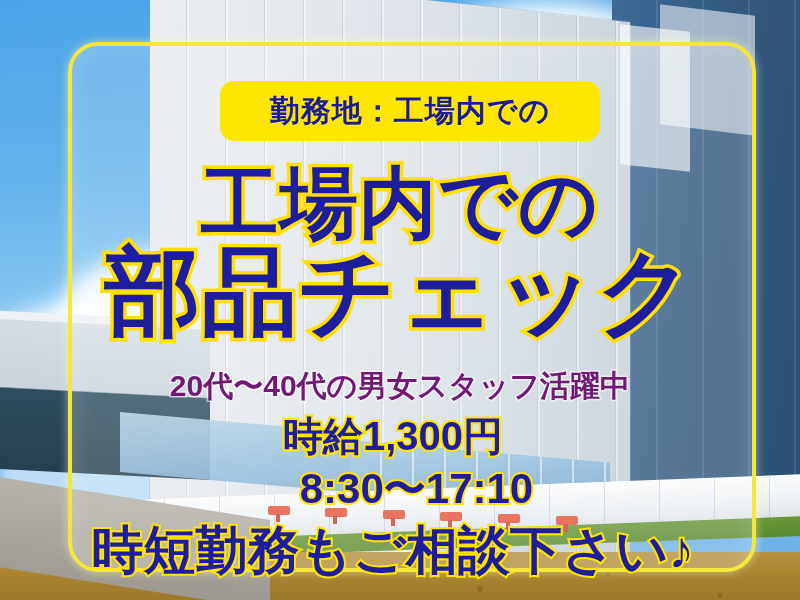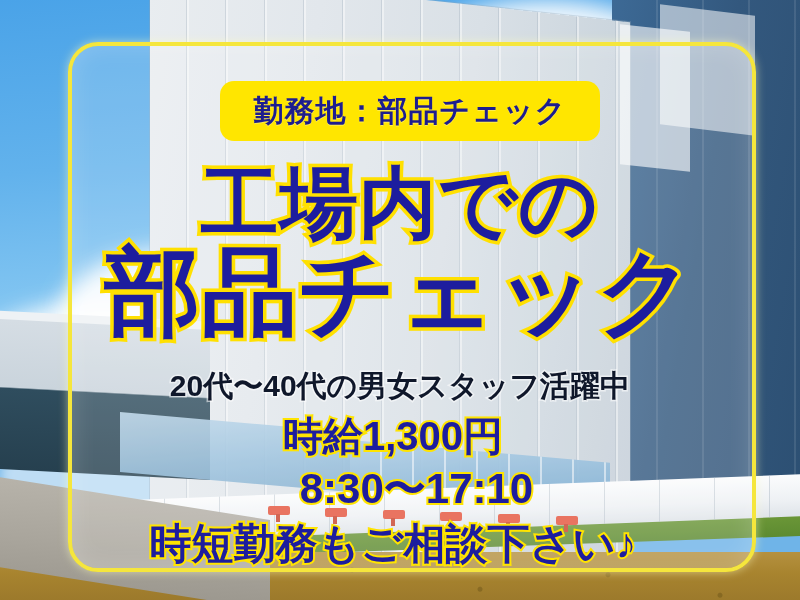--- a/index.html
+++ b/index.html
@@ -166,32 +166,32 @@
     color:#1d1d9e; font-weight:700; line-height:.96;
     -webkit-text-stroke:7px #ffe000;
     paint-order:stroke fill;
     letter-spacing:1px;
   }
   .h1 { top:166px; font-size:78px; }
   .h2 { top:246px; font-size:96px; }
 
   .sub-red {
     position:absolute; left:0; right:0; top:366px; text-align:center;
-    color:#0f172a; font-weight:700; font-size:30px; letter-spacing:0px;
+    color:#701a75; font-weight:700; font-size:30px; letter-spacing:0px;
     -webkit-text-stroke:3px rgba(255,255,255,.55); paint-order:stroke fill;
   }
 
   .info {
     position:absolute; left:0; right:14px; text-align:center;
     color:#1d1d9e; font-weight:700;
     -webkit-text-stroke:4px #ffe400; paint-order:stroke fill;
   }
   .wage  { top:409px; font-size:40px; }
   .hours { top:461px; font-size:42px;margin-left:47px; }
-  .note  { top:516px; font-size:42px; }
+  .note  { top:516px; font-size:52px; }
 </style>
 </head>
 <body>
 
 <div id="photo">
   <div class="sky"></div>
 
   <div class="cloud soft" style="left:-40px;  top:300px; width:300px; height:150px;"></div>
   <div class="cloud soft" style="left:60px;   top:250px; width:220px; height:130px;"></div>
   <div class="cloud soft" style="left:150px;  top:320px; width:260px; height:120px;"></div>
@@ -237,21 +237,21 @@
   <div class="dirt">
       <div class="tex"></div>
     </div>
   <div class="road"></div>
 </div>
 
 <div id="frame"></div>
 
 <div id="content">
 
-  <div class="badge">勤務地：部品チェック</div>
+  <div class="badge">勤務地：工場内での</div>
 
   <div class="headline h2">部品チェック</div>
 
   <div class="headline h1">工場内での</div>
 
   <div class="sub-red">20代〜40代の男女スタッフ活躍中</div>
 
   <div class="info wage">時給1,300円</div>
 
   <div class="info hours">8:30〜17:10</div>

